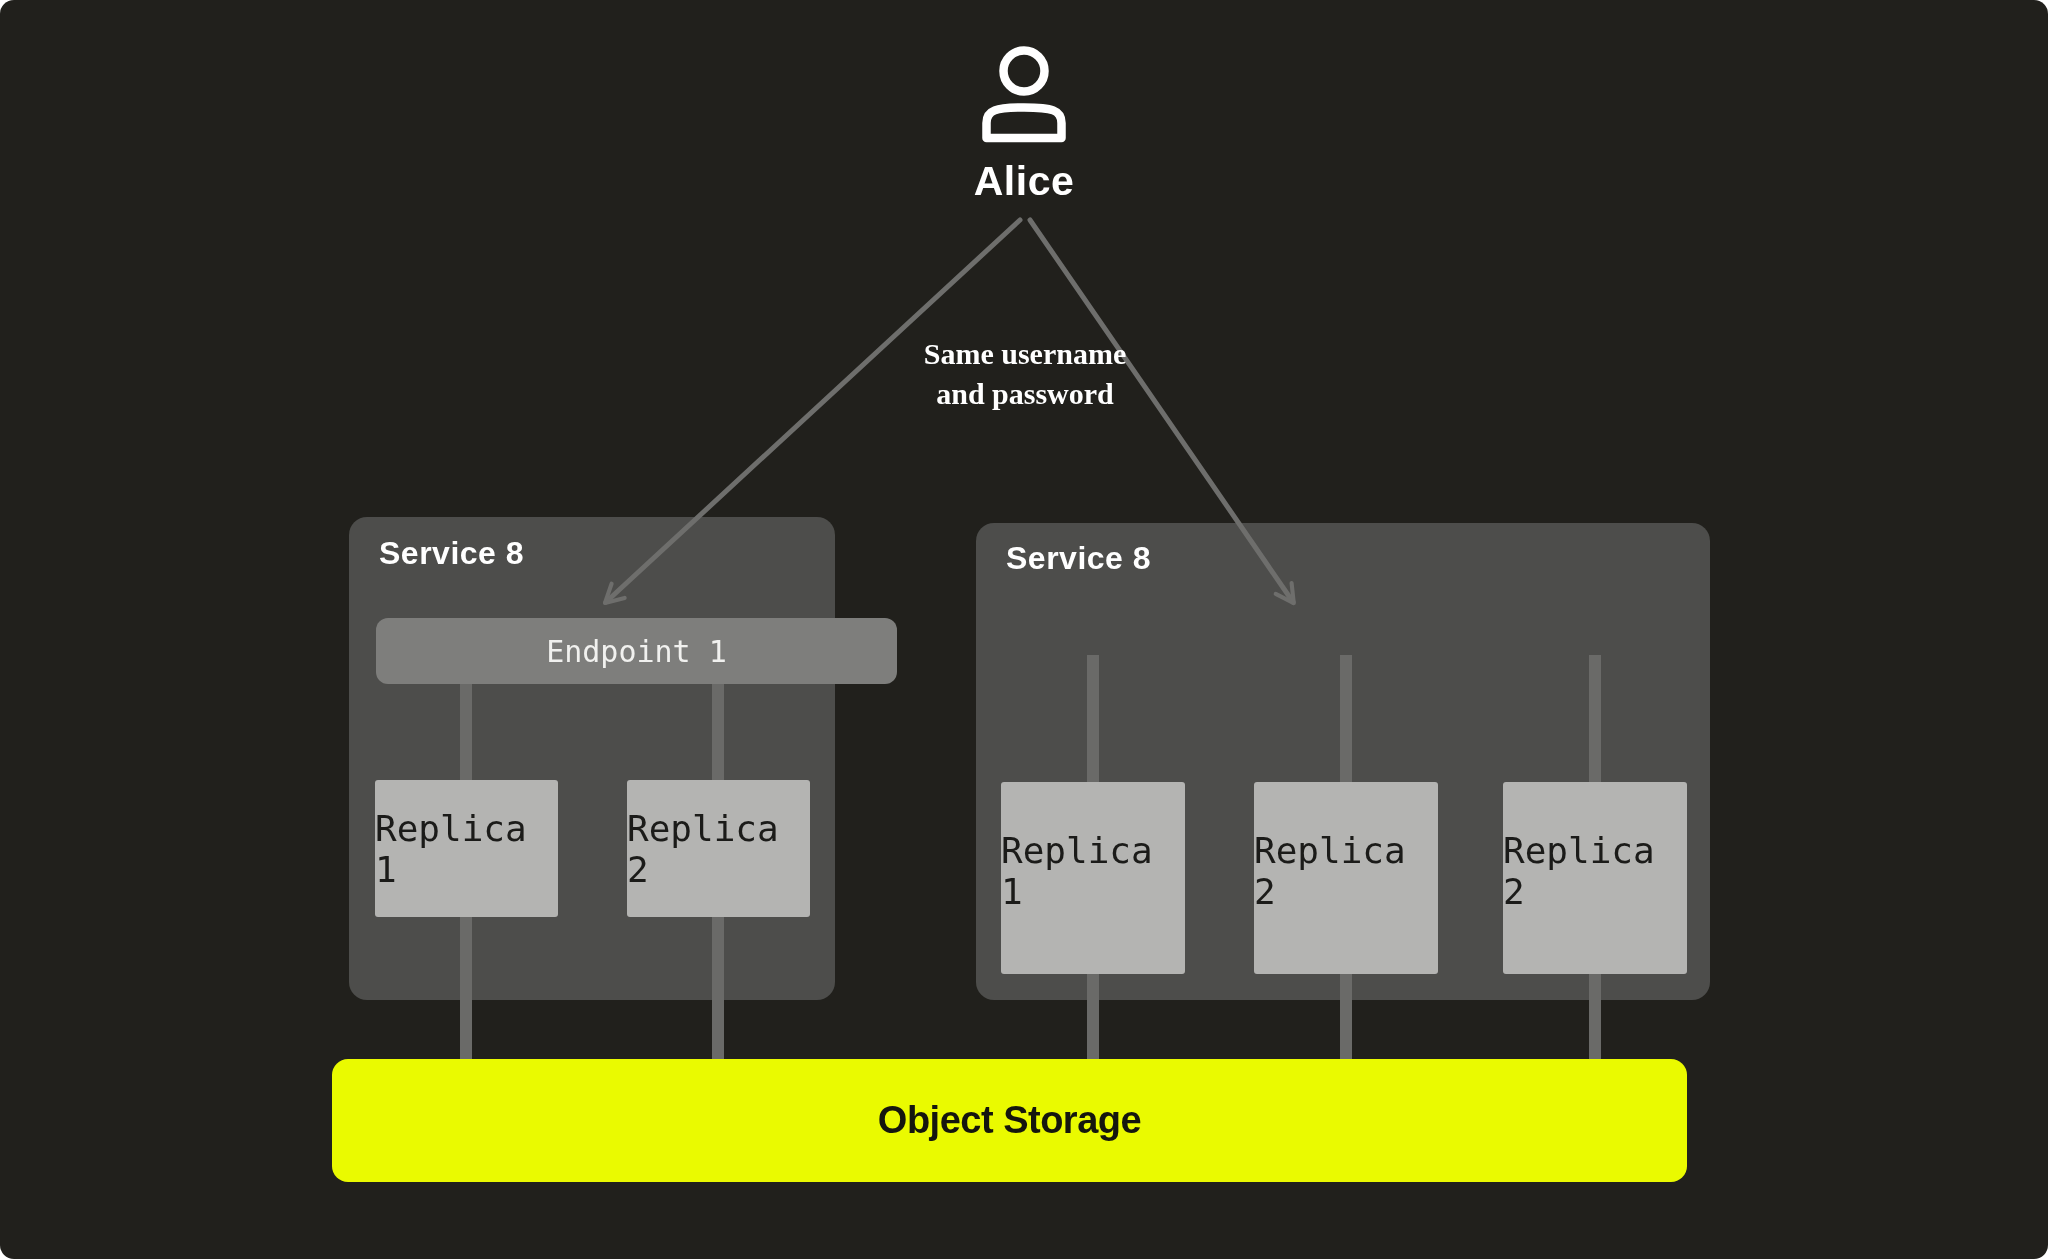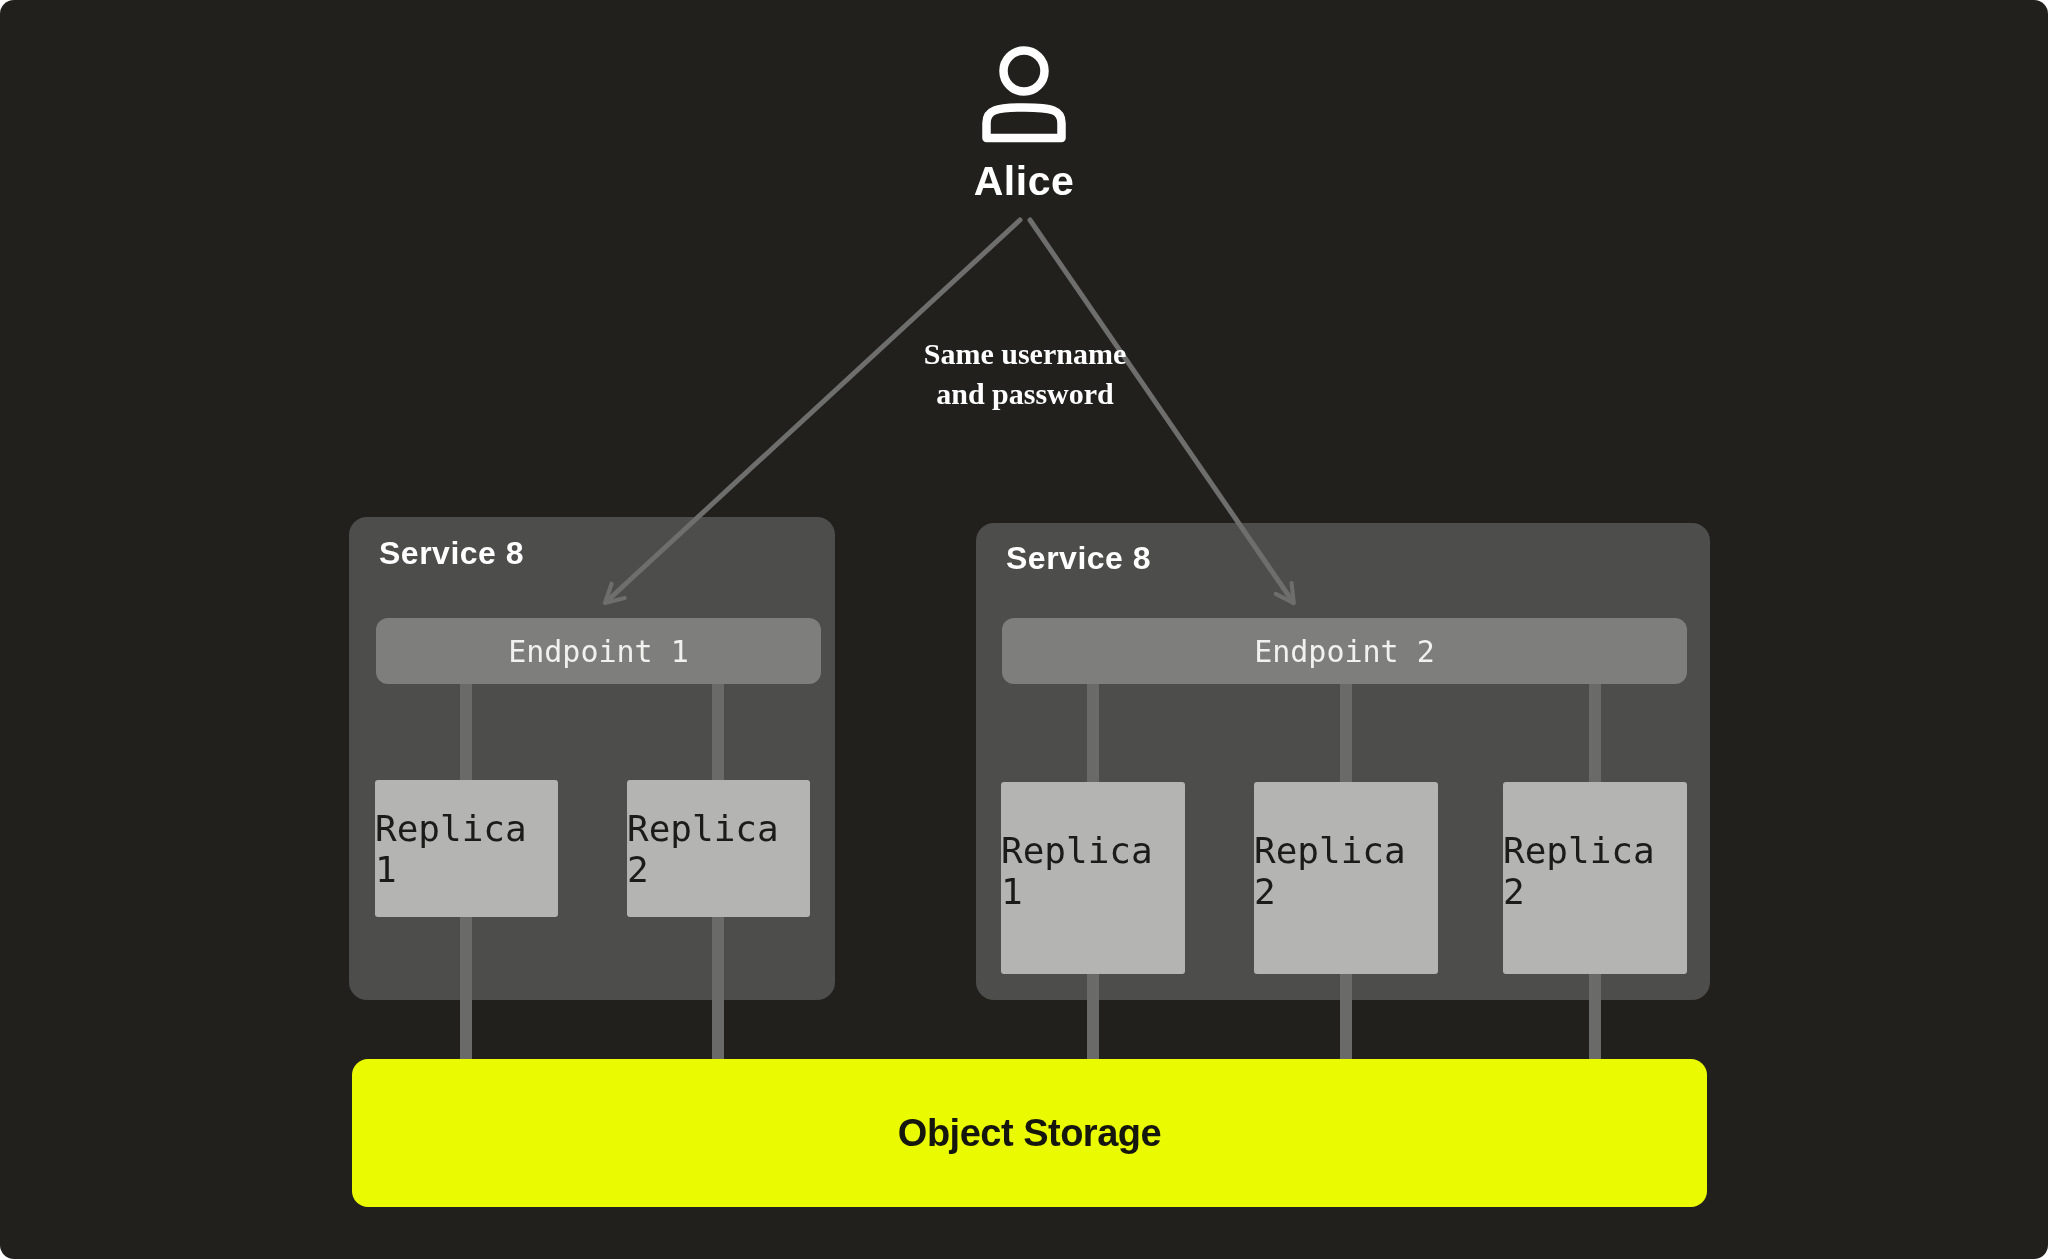--- a/index.html
+++ b/index.html
@@ -20,33 +20,33 @@
   .user-label{left:1024px;top:158px;transform:translateX(-50%);
     color:var(--text-light);font-size:41px;font-weight:700;letter-spacing:.5px;}
   .annotation{left:1025px;top:334px;transform:translateX(-50%);text-align:center;
     color:var(--text-light);font-size:30px;font-weight:700;line-height:40px;white-space:nowrap;font-family:Liberation Serif, serif;}
   .service-title{color:var(--text-light);font-size:32px;font-weight:700;letter-spacing:.5px;}
   #service1-title{left:379px;top:535px;}
   #service2-title{left:1006px;top:540px;}
   .endpoint-bar{background:var(--endpoint-bar);border-radius:12px;height:66px;
     display:flex;align-items:center;justify-content:center;
     font-family:"DejaVu Sans Mono",monospace;font-size:30px;color:#f1f1ef;}
-  #endpoint1{left:376px;top:618px;width:445px;}
+  #endpoint1{left:376px;top:618px;width:521px;}
   #endpoint2{left:1002px;top:618px;width:685px;}
   .replica{background:var(--replica-box);border-radius:3px;
     display:flex;justify-content:center;
     font-family:"DejaVu Sans Mono",monospace;font-size:36px;color:var(--text-dark);margin-top:40px;}
   .replica.center{align-items:center;}
   .replica.toptext{align-items:flex-start;padding-top:48px;}
   #s1-replica1{left:375px;top:740px;width:183px;height:137px;}
   #s1-replica2{left:627px;top:740px;width:183px;height:137px;}
   #s2-replica1{left:1001px;top:742px;width:184px;height:192px;}
   #s2-replica2{left:1254px;top:742px;width:184px;height:192px;}
   #s2-replica3{left:1503px;top:742px;width:184px;height:192px;}
-  .storage-bar{left:352px;top:1059px;width:1355px;height:148px;
+  .storage-bar{left:332px;top:1059px;width:1355px;height:123px;
     background:var(--storage-yellow);border-radius:16px;
     display:flex;align-items:center;justify-content:center;
     color:#15160e;font-size:38px;font-weight:700;letter-spacing:-.5px;}
 </style>
 </head>
 <body>
 
 <div class="stage">
 
   <div class="dark-panel"></div>
@@ -83,20 +83,19 @@
     <div>Same username</div>
     <div>and password</div>
   </div>
 
   <div class="node service-title" id="service1-title">Service 8</div>
   <div class="node endpoint-bar" id="endpoint1">Endpoint 1</div>
   <div class="node replica center" id="s1-replica1">Replica 1</div>
   <div class="node replica center" id="s1-replica2">Replica 2</div>
 
   <div class="node service-title" id="service2-title">Service 8</div>
-  <div class="node endpoint-bar" id="endpoint2">Endpoint 2</div>
   <div class="node replica toptext" id="s2-replica1">Replica 1</div>
   <div class="node replica toptext" id="s2-replica2">Replica 2</div>
   <div class="node replica toptext" id="s2-replica3">Replica 2</div>
 
   <div class="node storage-bar">Object Storage</div>
 
 </div>
 
 </body></html>

